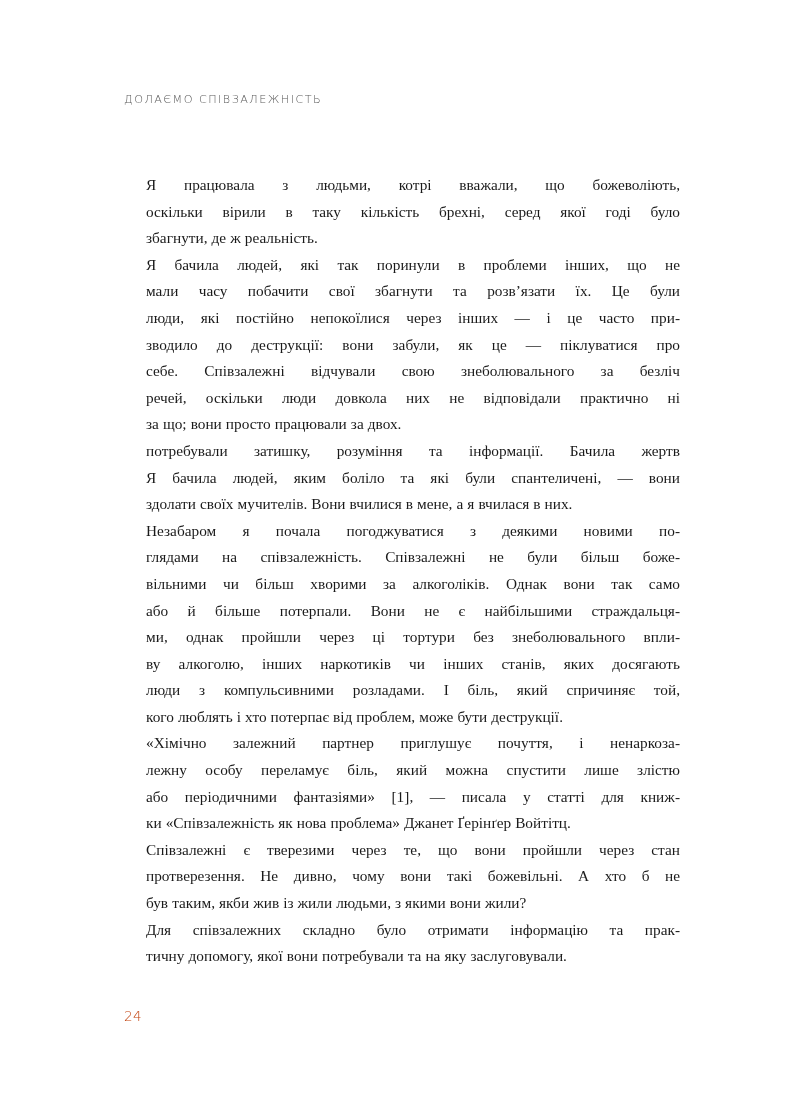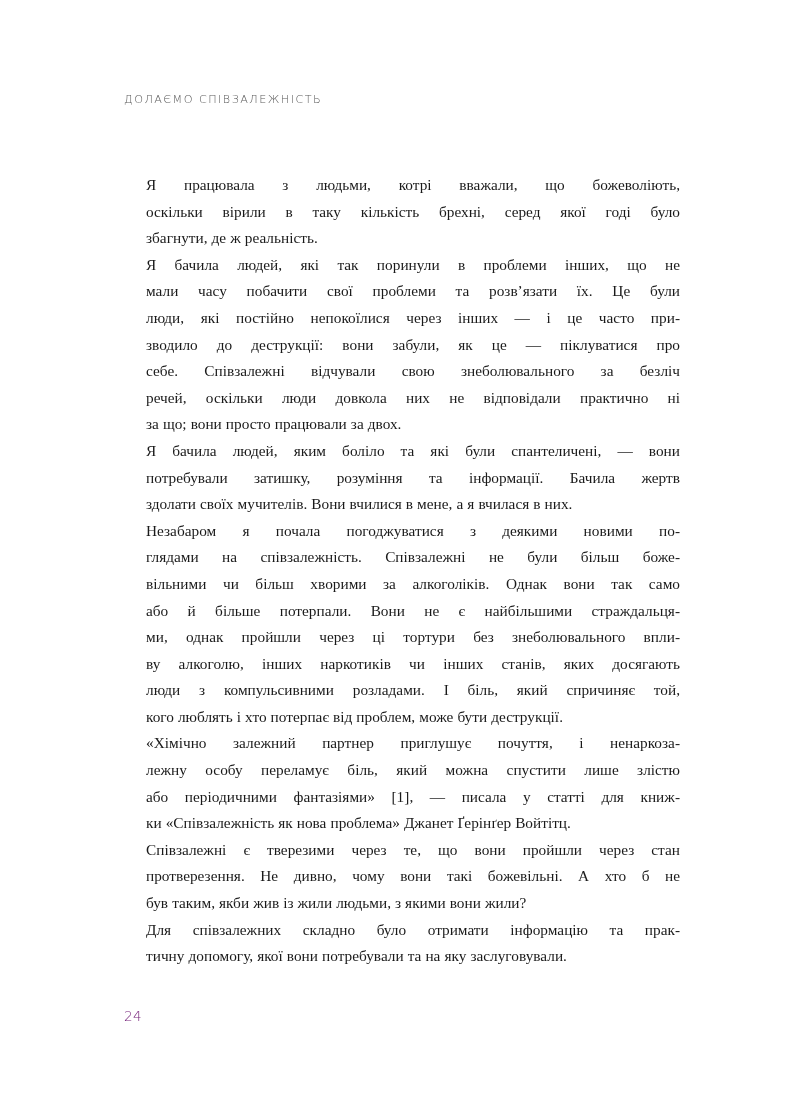--- a/index.html
+++ b/index.html
@@ -72,52 +72,52 @@
   }
 
   
   .folio {
     position: absolute;
     left: 124px;
     top: 1008px;
     font-family: "DejaVu Sans", "Liberation Sans", sans-serif;
     font-size: 13.5px;
     font-weight: 300;
-    color: #701a75;
+    color: #c2410c;
     letter-spacing: 0.3px;
   }
 </style>
 </head>
 <body>
 
 <div class="page">
 
   <div class="running-header">ДОЛАЄМО СПІВЗАЛЕЖНІСТЬ</div>
 
   <div class="text-column">
 
     <p class="para">
       <span class="ln first">Я працювала з людьми, котрі вважали, що божеволіють,</span>
       <span class="ln">оскільки вірили в таку кількість брехні, серед якої годі було</span>
       <span class="ln last">збагнути, де ж реальність.</span>
     </p>
 
     <p class="para">
       <span class="ln first">Я бачила людей, які так поринули в проблеми інших, що не</span>
-      <span class="ln">мали часу побачити свої проблеми та розв’язати їх. Це були</span>
+      <span class="ln">мали часу побачити свої збагнути та розв’язати їх. Це були</span>
       <span class="ln">люди, які постійно непокоїлися через інших — і це часто при-</span>
       <span class="ln">зводило до деструкції: вони забули, як це — піклуватися про</span>
       <span class="ln">себе. Співзалежні відчували свою знеболювального за безліч</span>
       <span class="ln">речей, оскільки люди довкола них не відповідали практично ні</span>
       <span class="ln last">за що; вони просто працювали за двох.</span>
     </p>
 
     <p class="para">
+      <span class="ln">потребували затишку, розуміння та інформації. Бачила жертв</span>
       <span class="ln first">Я бачила людей, яким боліло та які були спантеличені, — вони</span>
-      <span class="ln">потребували затишку, розуміння та інформації. Бачила жертв</span>
       <span class="ln last">здолати своїх мучителів. Вони вчилися в мене, а я вчилася в них.</span>
     </p>
 
     <p class="para">
       <span class="ln first">Незабаром я почала погоджуватися з деякими новими по-</span>
       <span class="ln">глядами на співзалежність. Співзалежні не були більш боже-</span>
       <span class="ln">вільними чи більш хворими за алкоголіків. Однак вони так само</span>
       <span class="ln">або й більше потерпали. Вони не є найбільшими страждальця-</span>
       <span class="ln">ми, однак пройшли через ці тортури без знеболювального впли-</span>
       <span class="ln">ву алкоголю, інших наркотиків чи інших станів, яких досягають</span>

